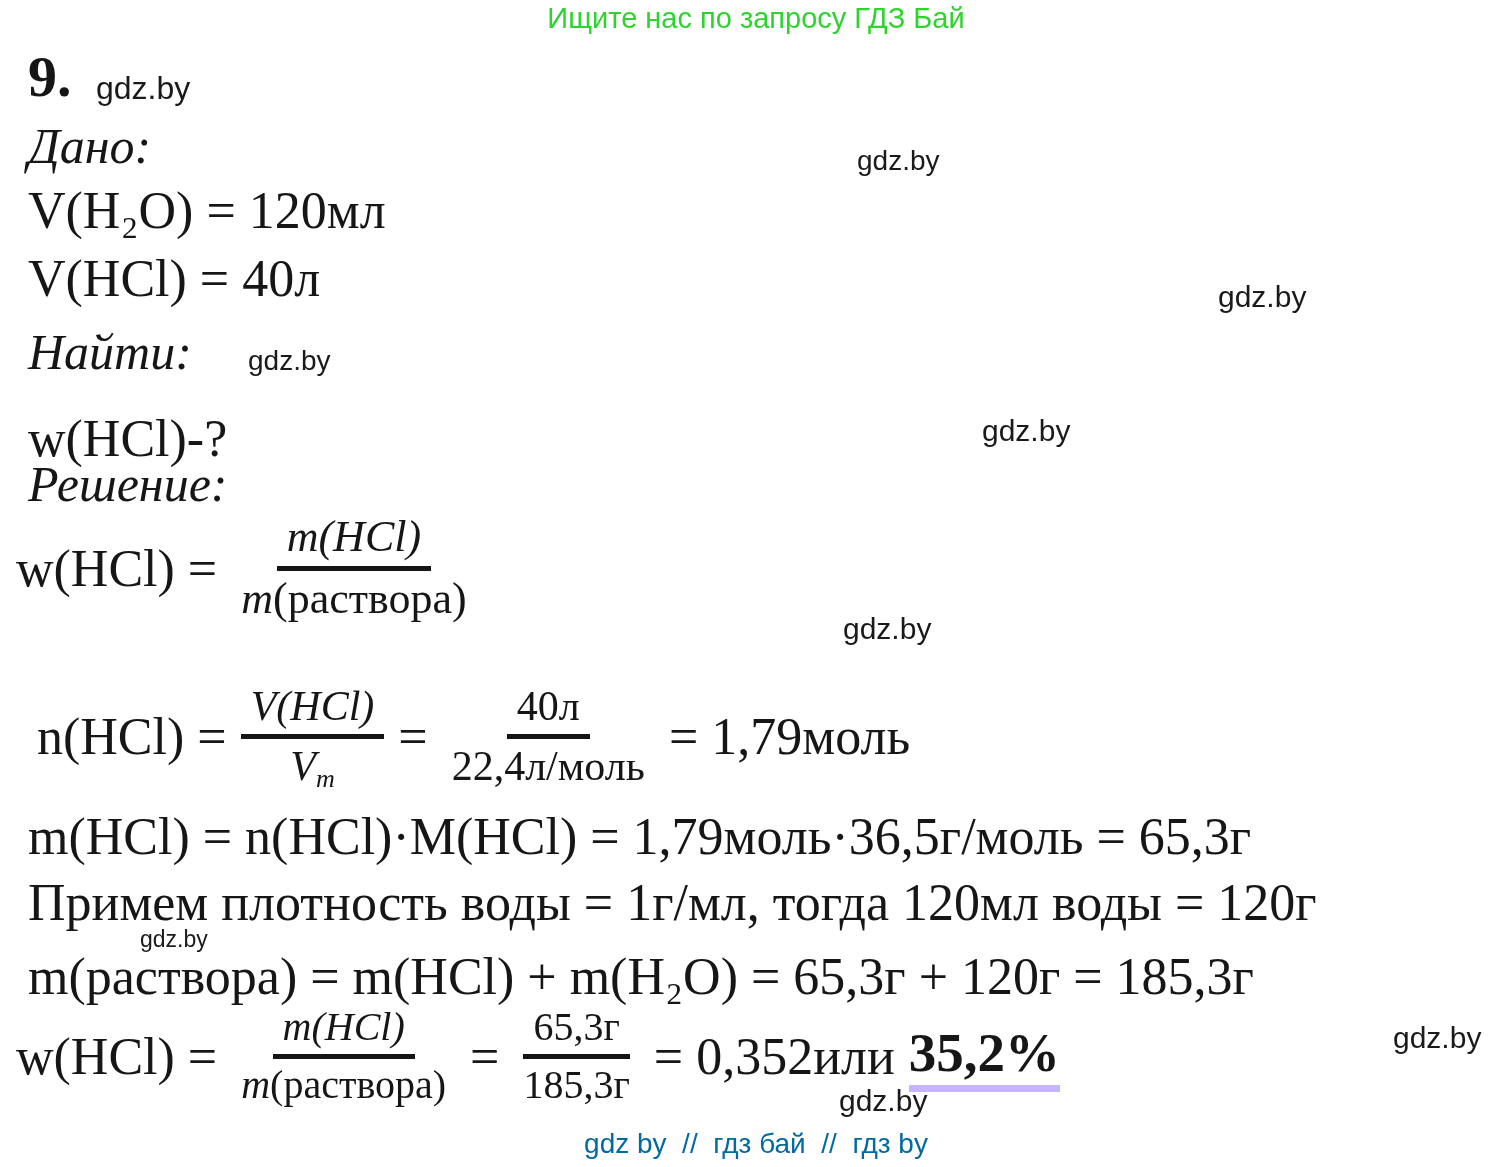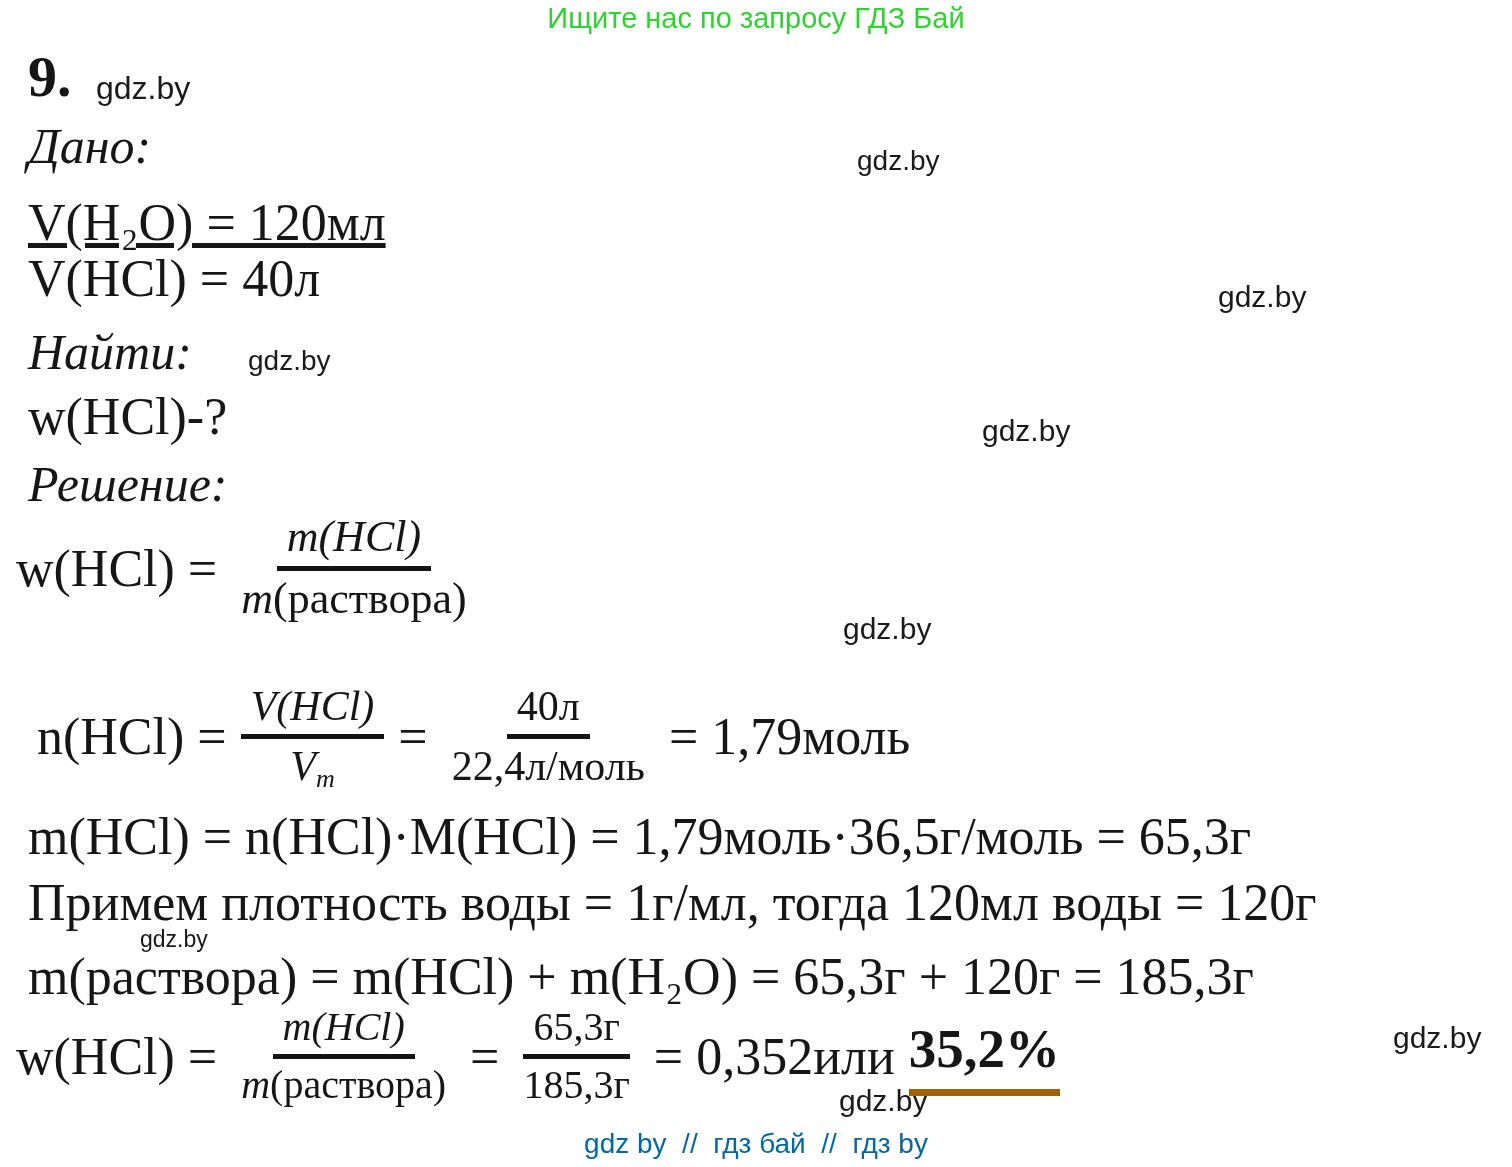--- a/index.html
+++ b/index.html
@@ -26,21 +26,21 @@
   }
   .frac{display:inline-flex;flex-direction:column;align-items:center;text-align:center;line-height:1.05;}
   .frac .num{padding:0 10px 6px;border-bottom:5px solid #151515;}
   .frac .den{padding:5px 10px 0;}
   .f44{font-size:44px;}
   .f42{font-size:42px;}
   .f40{font-size:40px;}
   sub{font-size:0.62em;vertical-align:-0.25em;line-height:0;}
   .highlight{
     font-weight:bold;font-size:55px;
-    border-bottom:7px solid #a16207;padding-bottom:9px;
+    border-bottom:7px solid #c4b5fd;padding-bottom:1px;
   }
   .footer{
     position:absolute;top:1128px;left:0;width:100%;text-align:center;
     font-family:"Liberation Sans","DejaVu Sans",sans-serif;
     font-size:28px;white-space:pre;
   }
 </style>
 </head>
 <body>
 
@@ -54,25 +54,25 @@
   <div class="wm" style="left:857px;top:147px;font-size:28px;">gdz.by</div>
   <div class="wm" style="left:1218px;top:282px;">gdz.by</div>
   <div class="wm" style="left:248px;top:347px;font-size:28px;">gdz.by</div>
   <div class="wm" style="left:982px;top:416px;">gdz.by</div>
   <div class="wm" style="left:843px;top:614px;">gdz.by</div>
   <div class="wm" style="left:140px;top:928px;font-size:23px;">gdz.by</div>
   <div class="wm" style="left:1393px;top:1023px;">gdz.by</div>
   <div class="wm" style="left:839px;top:1086px;">gdz.by</div>
 
   <div class="label" style="top:120px;">Дано:</div>
-  <div class="mathline" style="top:196px;text-decoration:underline;">V(H₂O) = 120мл</div>
+  <div class="mathline" style="top:184px;">V(H₂O) = 120мл</div>
   <div class="mathline" style="top:252px;">V(HCl) = 40л</div>
 
   <div class="label" style="top:326px;">Найти:</div>
-  <div class="mathline" style="top:390px;">w(HCl)-?</div>
+  <div class="mathline" style="top:412px;">w(HCl)-?</div>
 
   <div class="label" style="top:458px;">Решение:</div>
 
   <div class="eqrow" style="top:514px;">
     <span>w(HCl) =</span>
     <span class="frac f44">
       <span class="num it">m(HCl)</span>
       <span class="den"><span class="it">m</span><span>(раствора)</span></span>
     </span>
   </div>

